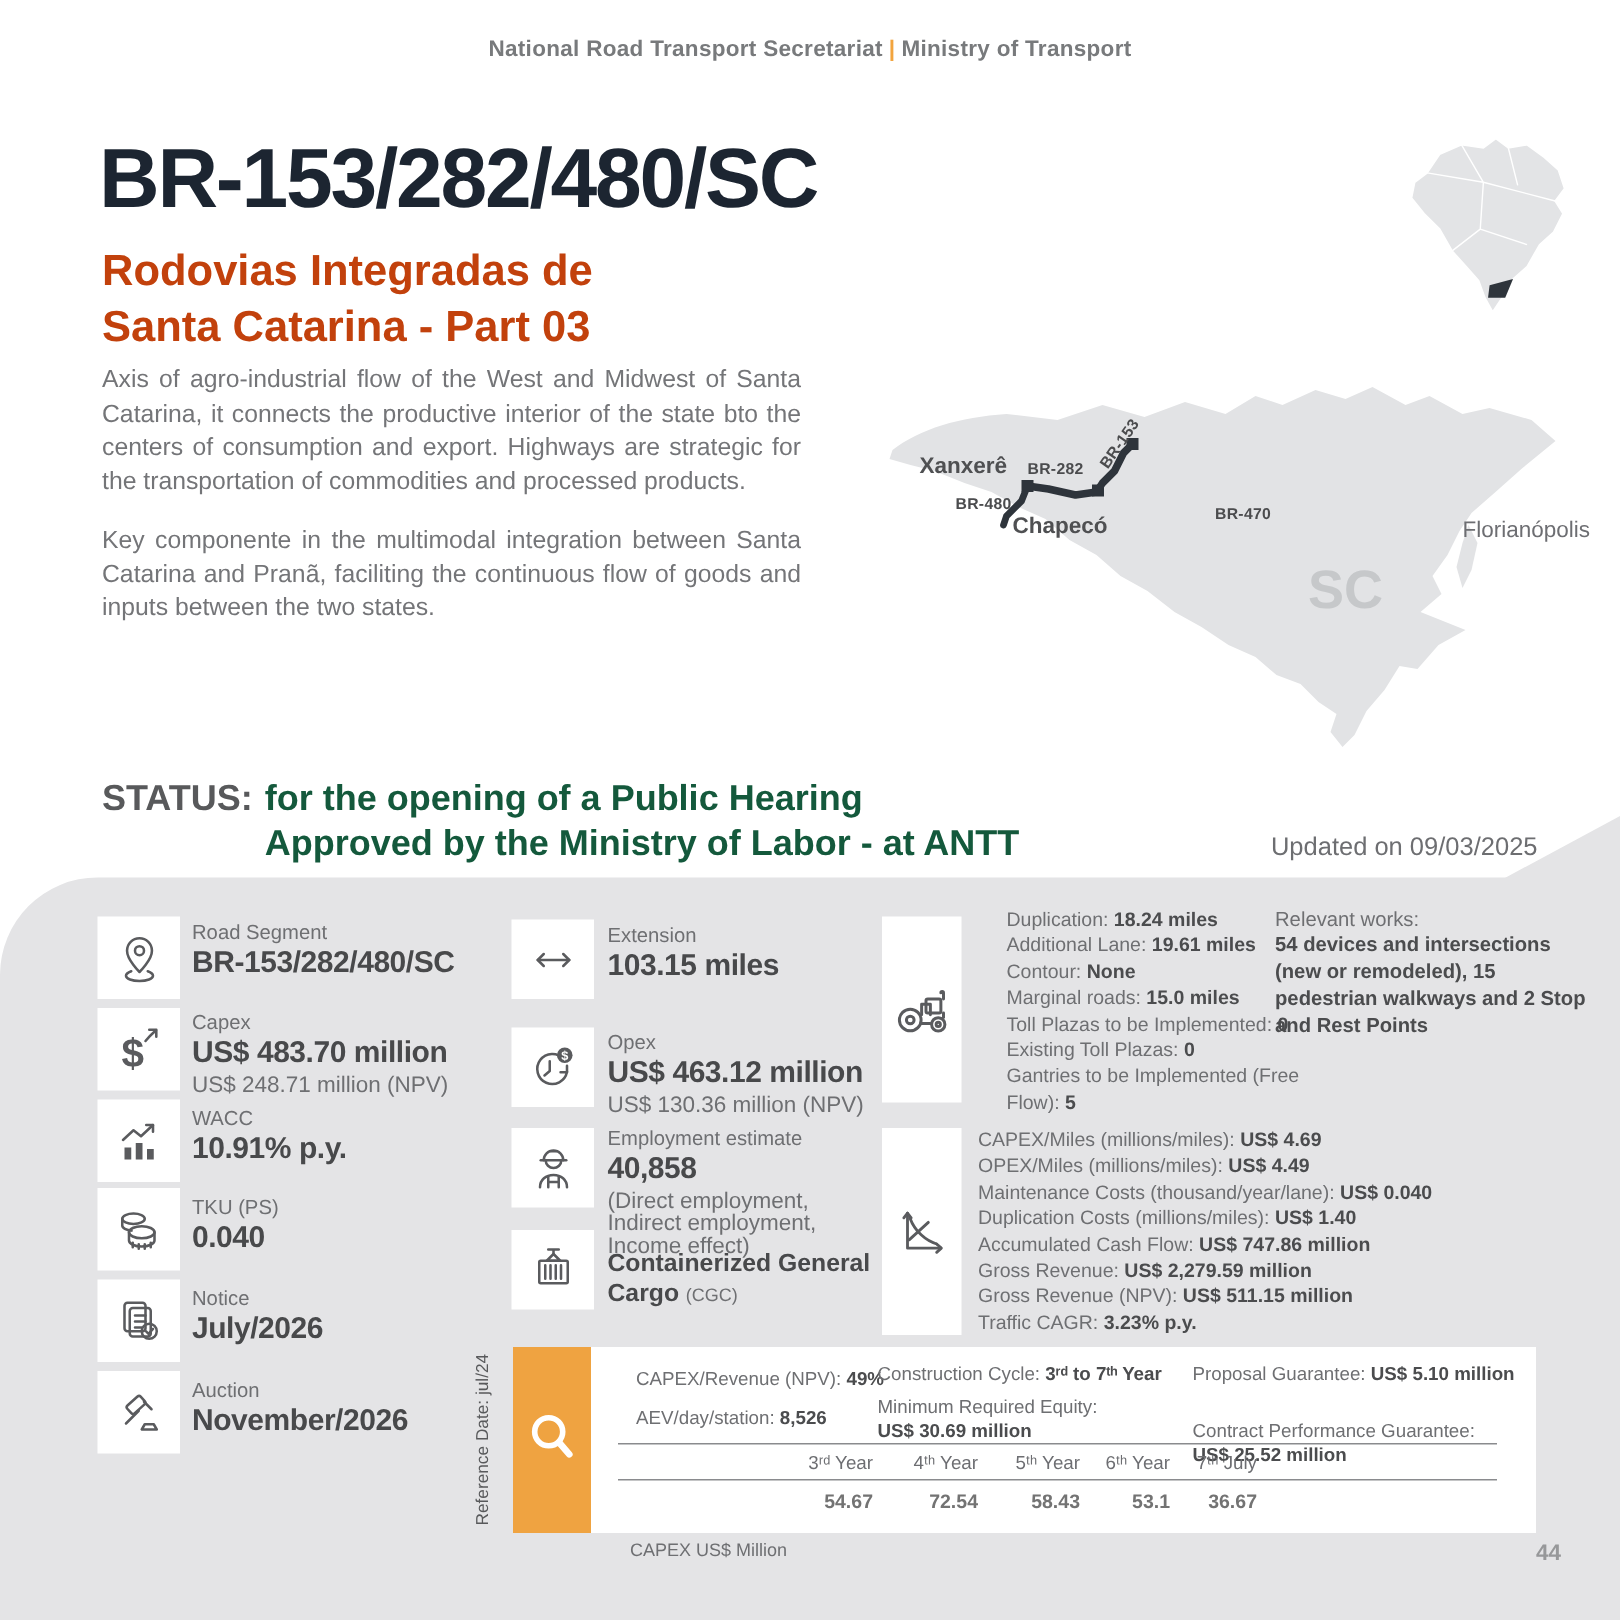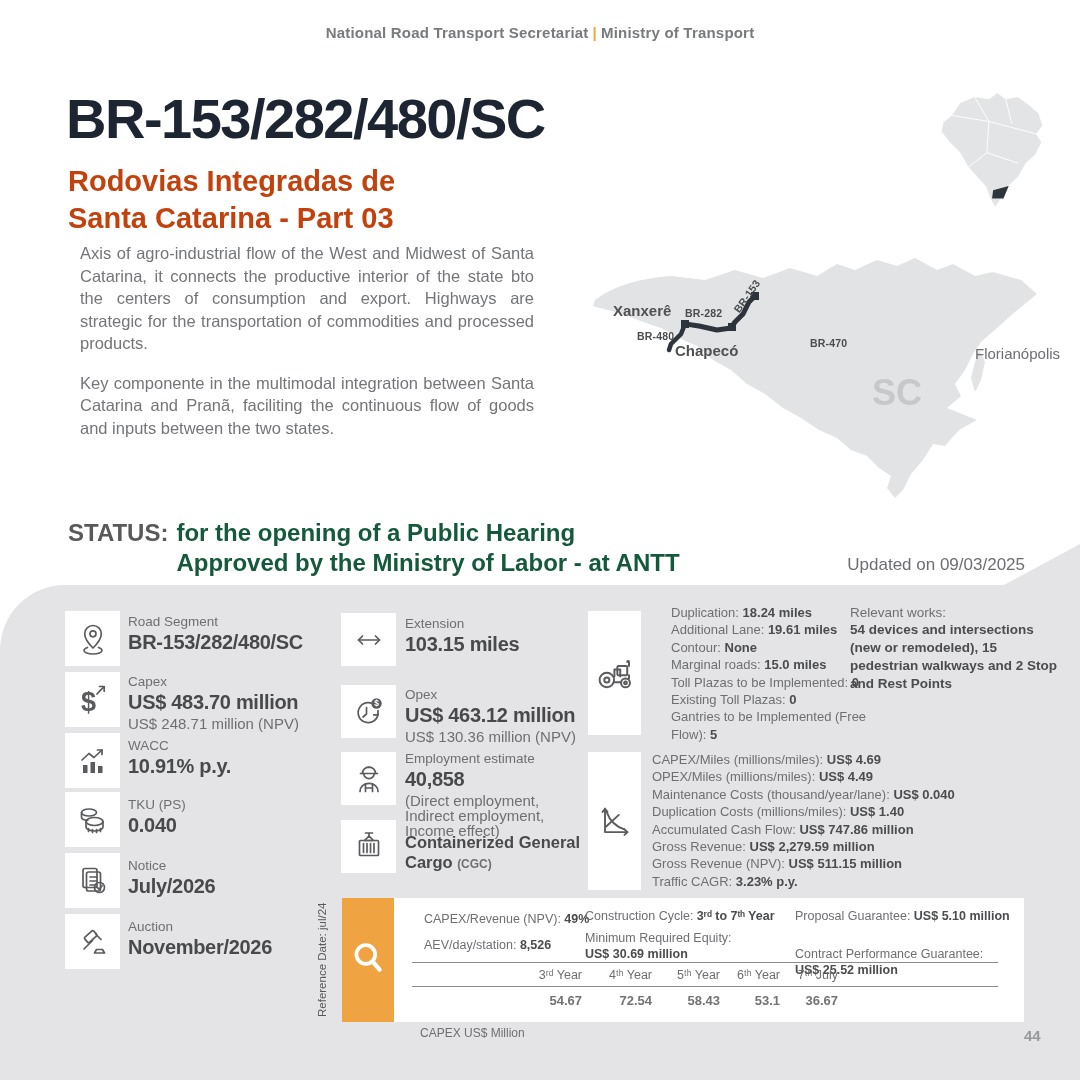--- a/index.html
+++ b/index.html
@@ -6,21 +6,21 @@
   #page{position:relative;width:1080px;height:1080px;overflow:hidden;background:#ffffff;
         font-family:"Liberation Sans","DejaVu Sans",sans-serif;color:#6e6f72;}
   .abs{position:absolute;}
   
   .topbar{top:24px;left:0;width:1080px;text-align:center;font-size:15px;font-weight:700;color:#787a7c;letter-spacing:.2px;}
   .topbar .pipe{color:#f2a43e;font-weight:700;padding:0 4px;}
   
   .title{top:86px;left:66px;font-size:56px;font-weight:800;color:#1c2531;letter-spacing:-1.5px;}
   .subtitle{top:150px;left:68px;font-size:29px;font-weight:700;color:#c2410c;line-height:37px;margin-top:13px;}
   .body-copy{top:242px;left:68px;width:466px;font-size:16.5px;line-height:22.5px;color:#747578;text-align:justify;}
-  .body-copy p{margin:0 0 17px 12px;}
+  .body-copy p{margin:0 0 17px 0;}
   
   .status{top:518px;left:68px;display:flex;font-size:24px;font-weight:800;line-height:30px;}
   .status .slab{color:#58595b;margin-right:8px;}
   .status .sgreen{color:#14593c;}
   .updated{top:555px;left:0;width:1025px;text-align:right;font-size:17px;color:#6d6e71;}
   
   .panel{top:585px;left:0;width:1080px;height:495px;background:#e4e4e6;border-top-left-radius:65px;}
   .wedge{top:544px;left:1002px;width:78px;height:42px;background:#e4e4e6;clip-path:polygon(0 100%,100% 0,100% 100%);}
   
   .minimap{top:82px;left:928px;}
@@ -32,21 +32,21 @@
   .flori{font-size:15px;color:#6d6e72;font-weight:400;}
   
   .icon-box{position:absolute;background:#fff;display:flex;align-items:center;justify-content:center;}
   .card-text{position:absolute;}
   .lab{font-size:13.5px;color:#6e6f72;line-height:16px;}
   .val{font-size:20px;font-weight:700;color:#48494b;line-height:25px;letter-spacing:-.3px;}
   .sub{font-size:15px;color:#6e6f72;line-height:15px;margin-top:1px;}
   .kv{font-size:13px;line-height:17.4px;color:#6e6f72;}
   .kv b{color:#4b4c4e;font-weight:700;}
   .cgc-main{font-size:16.5px;font-weight:700;color:#48494b;line-height:20px;}
-  .cgc-small{font-size:12px;font-weight:700;color:#6e6f72;}
+  .cgc-small{font-size:12px;font-weight:400;color:#6e6f72;}
   
   .refbox{top:898px;left:342px;width:682px;height:124px;background:#fff;}
   .refside{top:898px;left:314px;width:16px;height:124px;display:flex;align-items:center;justify-content:center;
            writing-mode:vertical-rl;transform:rotate(180deg);font-size:11.5px;color:#58595b;white-space:nowrap;}
   .orangebox{top:898px;left:342px;width:52px;height:124px;background:#efa341;display:flex;align-items:center;justify-content:center;}
   .refcol{position:absolute;font-size:12.5px;color:#6e6f72;line-height:16px;}
   .refcol b{color:#4b4c4e;font-weight:700;}
   .yeartable{top:962px;left:412px;width:586px;}
   .yeartable hr{border:none;border-top:1.8px solid #8a8b8e;margin:0;}
   .yrow{display:grid;grid-template-columns:170px 70px 68px 60px 58px;justify-items:end;}

